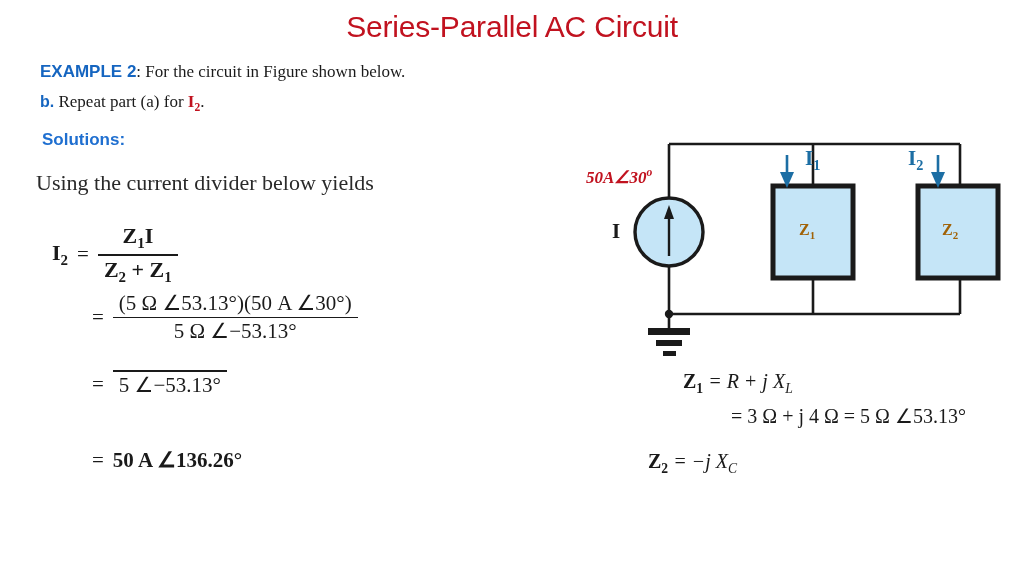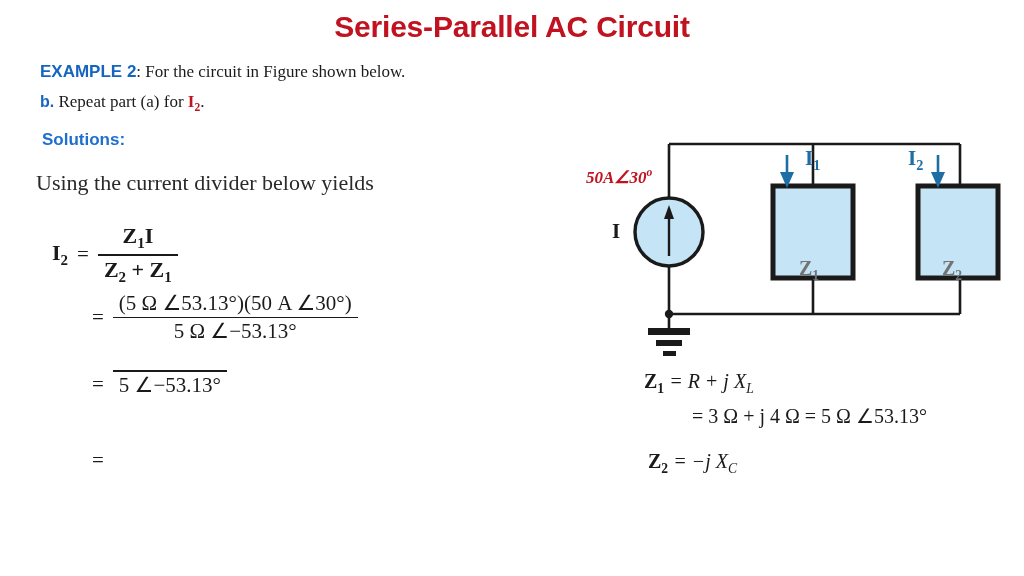--- a/index.html
+++ b/index.html
@@ -15,21 +15,21 @@
     font-family: "Liberation Serif", serif;
     color: #1a1a1a;
   }
   .page-title {
     position: absolute;
     top: 10px;
     left: 0;
     width: 1024px;
     text-align: center;
     font-family: "Liberation Sans", sans-serif;
-    font-weight: bold;
+    font-weight: normal;
     font-size: 30px;
     color: #c1121f;
     letter-spacing: -0.2px;
   }
   .example-line {
     position: absolute;
     top: 62px;
     left: 40px;
     font-size: 17px;
     font-family: "Liberation Serif", serif;
@@ -127,21 +127,21 @@
   
   .zdef {
     position: absolute;
     font-family: "Liberation Serif", serif;
     font-size: 20px;
     white-space: nowrap;
     color: #1a1a1a;
   }
   .zdef .zlabel { font-weight: bold; }
   .zdef .l2 { margin-left: 48px; display: block; margin-top: 7px; }
-  .z1def { top: 370px; left: 644px; }
+  .z1def { top: 370px; left: 683px; }
   .z2def { top: 450px; left: 648px; text-align: center; }
   .it { font-style: italic; }
 
   
   #circuit { position: absolute; top: 130px; left: 560px; }
   .src-label {
     position: absolute;
     top: 166px;
     left: 586px;
     color: #c1121f;
@@ -157,24 +157,23 @@
     font-weight: bold;
     font-size: 21px;
     font-family: "Liberation Serif", serif;
   }
   .i-src { top: 219px; left: 612px; color: #1a1a1a; }
   .i1-label { top: 146px; left: 757px; color: #1c6ea4; margin-left: 48px; }
   .i2-label { top: 146px; left: 908px; color: #1c6ea4; }
   .z-box-label {
     position: absolute;
     font-weight: bold;
-    font-size: 20px;
-    font-family: "Liberation Serif", serif;
-    color: #737373;
-    margin-top: 36px;
+    font-size: 16px;
+    font-family: "Liberation Serif", serif;
+    color: #a16207;
   }
   .z1-box-label { top: 221px; left: 799px; }
   .z2-box-label { top: 221px; left: 942px; }
 </style>
 </head>
 <body>
 
 <div class="page-title">Series-Parallel AC Circuit</div>
 
 <div class="example-line">
@@ -218,20 +217,21 @@
     <span class="frac">
       <span class="bar"></span>
       <span class="den">5 ∠−53.13°</span>
     </span>
   </div>
 </div>
 
 <div class="math eq4">
   <div class="eqrow">
     <span class="eqsign">=</span>
+    <span>50 A ∠136.26°</span>
   </div>
 </div>
 
 <div class="zdef z1def">
   <span class="zlabel"><span>Z</span><sub>1</sub></span><span class="it"><span> = R + j X</span><sub>L</sub></span>
   <span class="l2">= 3 Ω + j 4 Ω = 5 Ω ∠53.13°</span>
 </div>
 
 <div class="zdef z2def">
   <span class="zlabel"><span>Z</span><sub>2</sub></span><span class="it"><span> = −j X</span><sub>C</sub></span>

